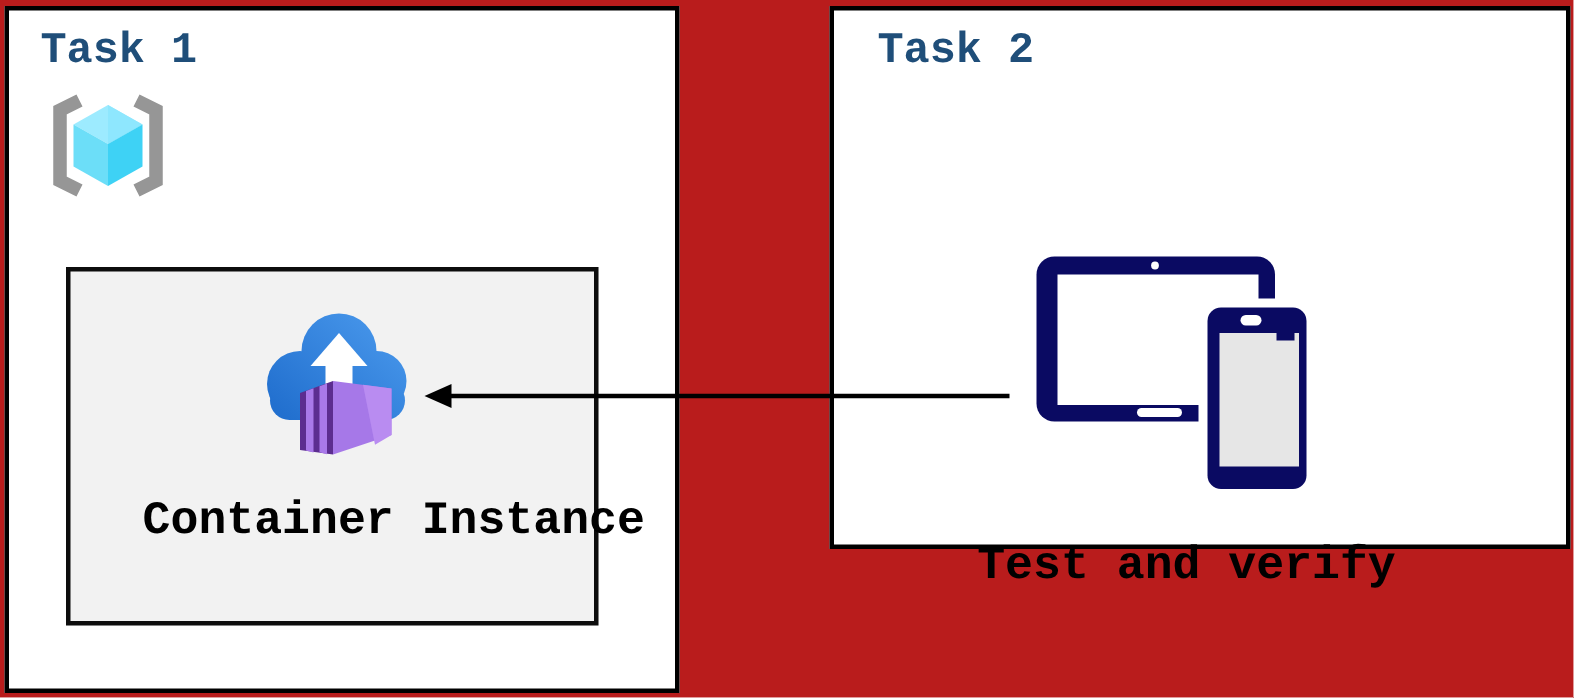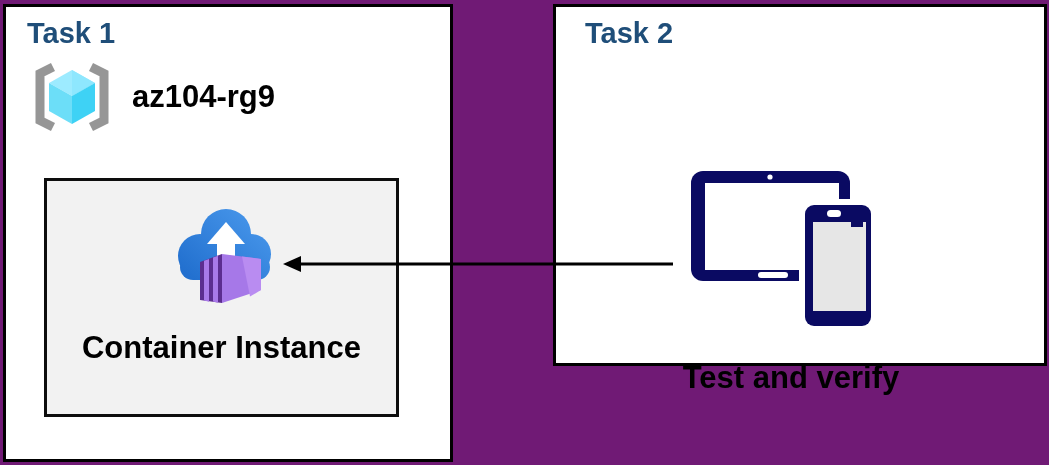--- a/index.html
+++ b/index.html
@@ -1,21 +1,21 @@
 <!DOCTYPE html>
 <html><head>
 <meta charset="utf-8">
 <style>
   html, body { margin: 0; padding: 0; background: #ffffff; }
   .canvas {
     position: relative;
     width: 1049px;
     height: 465px;
-    background: #701a75;
-    font-family: Liberation Sans, sans-serif;
+    background: #b91c1c;
+    font-family: Liberation Mono, monospace;
     overflow: hidden;
   }
   .box {
     position: absolute;
     border: 3px solid #000000;
     background: #ffffff;
     box-sizing: border-box;
   }
   .box.task1 { left: 3px;   top: 4px; width: 450px; height: 458px; }
   .box.task2 { left: 553px; top: 4px; width: 494px; height: 362px; }
@@ -52,20 +52,21 @@
   .aci-icon { position: absolute; left: 127px; top: 21px; }
   .ci-label {
     position: absolute;
     left: 0; top: 149px;
     width: 100%;
     text-align: center;
     font-size: 31px;
     font-weight: bold;
     color: #000000;
     white-space: nowrap;
+    padding-left: 41px;
   }
   .devices-icon { position: absolute; left: 117px; top: 156px; }
   .tv-label {
     position: absolute;
     left: 0; top: 353px;
     width: 470px;
     text-align: center;
     font-size: 31px;
     font-weight: bold;
     color: #000000;
@@ -85,21 +86,20 @@
       <svg width="84" height="70" viewBox="0 0 84 70">
 
         <path d="M23,5 L10,11.5 L10,58.5 L23,65" fill="none" stroke="#969696" stroke-width="9"></path>
         <path d="M61,5 L74,11.5 L74,58.5 L61,65" fill="none" stroke="#969696" stroke-width="9"></path>
 
         <polygon points="42,8 65,21 42,34 19,21" fill="#9DEBFF"></polygon>
         <polygon points="42,8 65,21 42,34" fill="#8EE7FE"></polygon>
         <polygon points="19,21 42,34 42,62 19,49" fill="#6CDEF8"></polygon>
         <polygon points="65,21 65,49 42,62 42,34" fill="#3ED2F5"></polygon>
       </svg>
-      <span class="rg-label">az104-rg9</span>
     </div>
 
     <div class="inner-box">
       <svg class="aci-icon" width="100" height="110" viewBox="0 0 100 110">
         <defs>
           <linearGradient id="cloudGrad" gradientUnits="userSpaceOnUse" x1="20" y1="78" x2="80" y2="10">
             <stop offset="0" stop-color="#2270CF"></stop>
             <stop offset="1" stop-color="#4796EA"></stop>
           </linearGradient>
         </defs>

